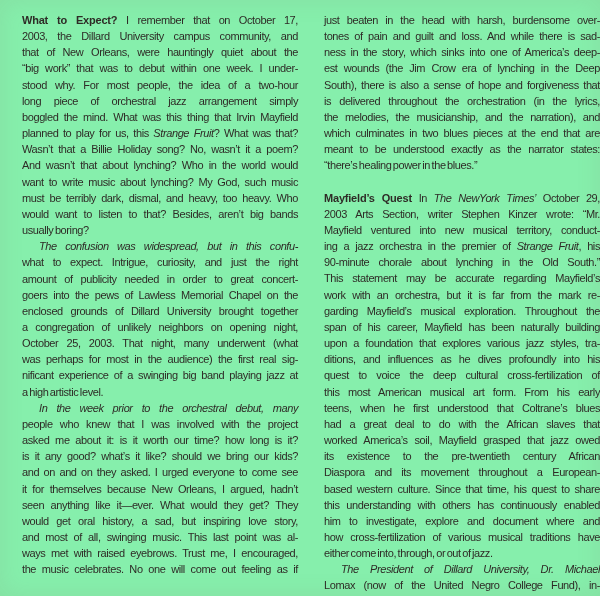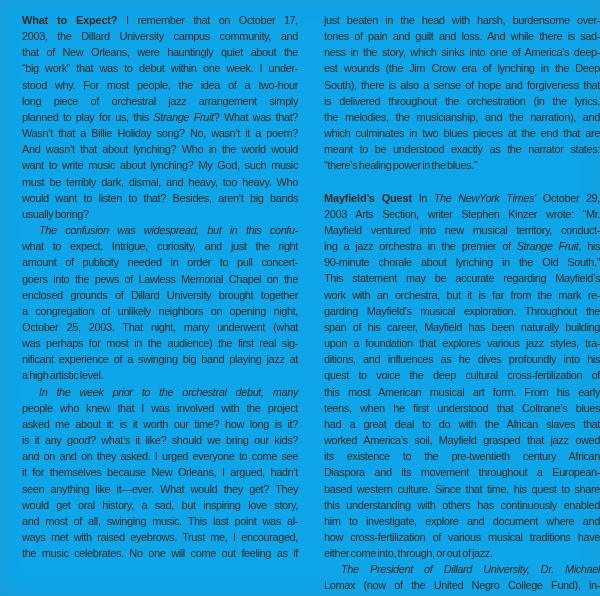--- a/index.html
+++ b/index.html
@@ -28,41 +28,42 @@
   }
   .line.ragged{text-align-last:left;}
   .line.indent{text-indent:17px;font-style:italic;}
   .line.spacer{height:16.15px;}
   .line b{font-weight:bold;letter-spacing:-0.2px;}
   .line i{font-style:italic;}
 </style>
 </head>
 <body>
 
-<div class="page" style="background: #0ea5e9;">
+<div class="page" style="background: #86efac;">
   <div class="column" id="col-left" style="color: rgb(46, 43, 38);">
       <div class="para">
         <div class="line"><b>What to Expect?</b> I remember that on October 17,</div>
         <div class="line">2003, the Dillard University campus community, and</div>
         <div class="line">that of New Orleans, were hauntingly quiet about the</div>
         <div class="line">“big work” that was to debut within one week. I under-</div>
         <div class="line">stood why. For most people, the idea of a two-hour</div>
         <div class="line">long piece of orchestral jazz arrangement simply</div>
+        <div class="line">boggled the mind. What was this thing that Irvin Mayfield</div>
         <div class="line">planned to play for us, this <i>Strange Fruit</i>? What was that?</div>
         <div class="line">Wasn’t that a Billie Holiday song? No, wasn’t it a poem?</div>
         <div class="line">And wasn’t that about lynching? Who in the world would</div>
         <div class="line">want to write music about lynching? My God, such music</div>
         <div class="line">must be terribly dark, dismal, and heavy, too heavy. Who</div>
         <div class="line">would want to listen to that? Besides, aren’t big bands</div>
         <div class="line ragged">usually boring?</div>
       </div>
       <div class="para">
         <div class="line indent">The confusion was widespread, but in this confu-</div>
         <div class="line">what to expect. Intrigue, curiosity, and just the right</div>
-        <div class="line">amount of publicity needed in order to pull concert-</div>
+        <div class="line">amount of publicity needed in order to great concert-</div>
         <div class="line">goers into the pews of Lawless Memorial Chapel on the</div>
         <div class="line">enclosed grounds of Dillard University brought together</div>
         <div class="line">a congregation of unlikely neighbors on opening night,</div>
         <div class="line">October 25, 2003. That night, many underwent (what</div>
         <div class="line">was perhaps for most in the audience) the first real sig-</div>
         <div class="line">nificant experience of a swinging big band playing jazz at</div>
         <div class="line ragged">a high artistic level.</div>
       </div>
       <div class="para">
         <div class="line indent">In the week prior to the orchestral debut, many</div>

